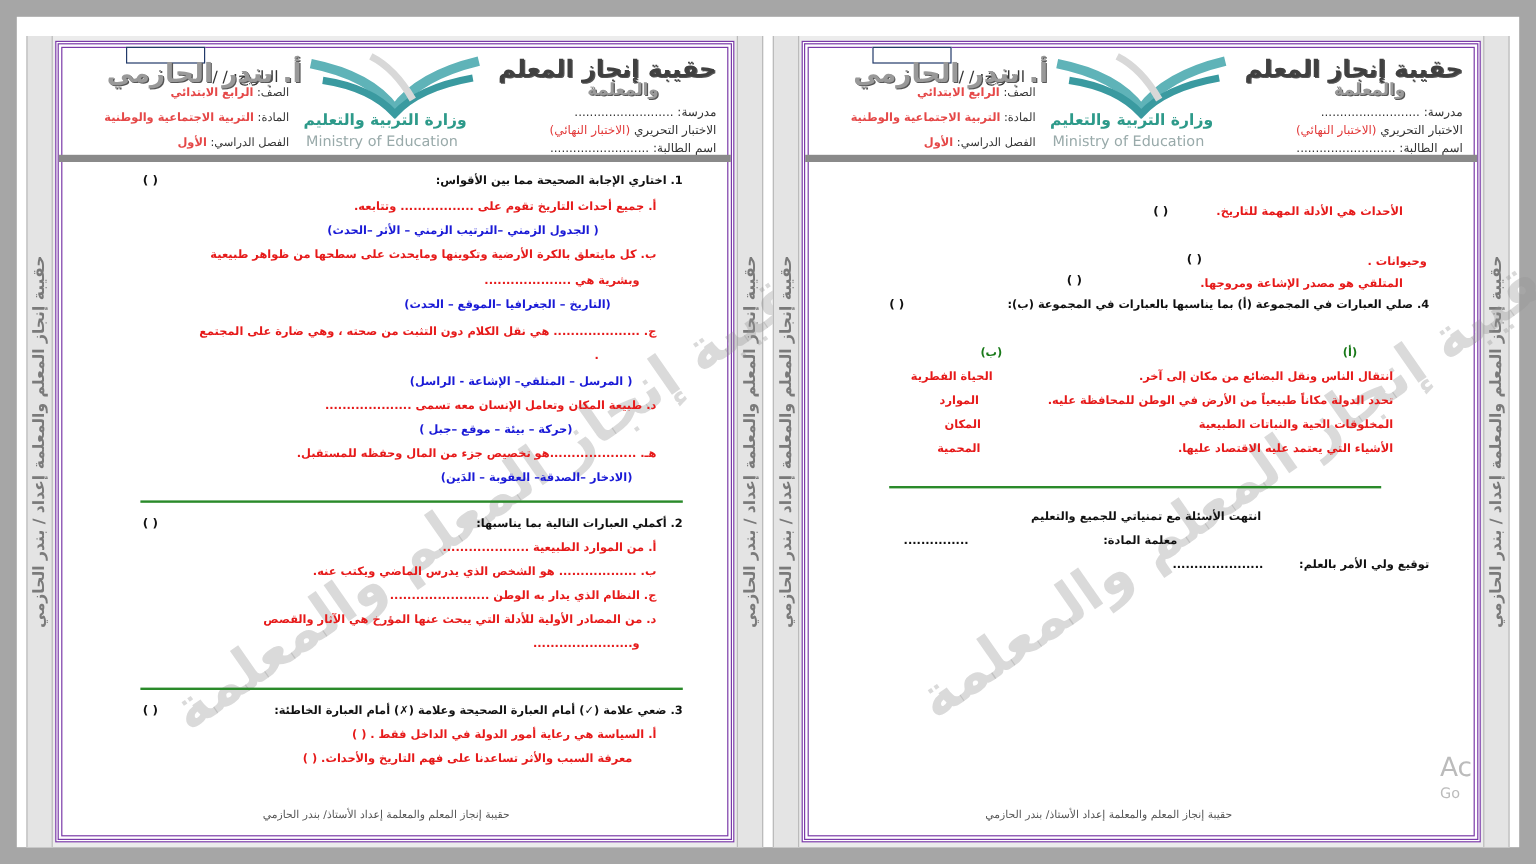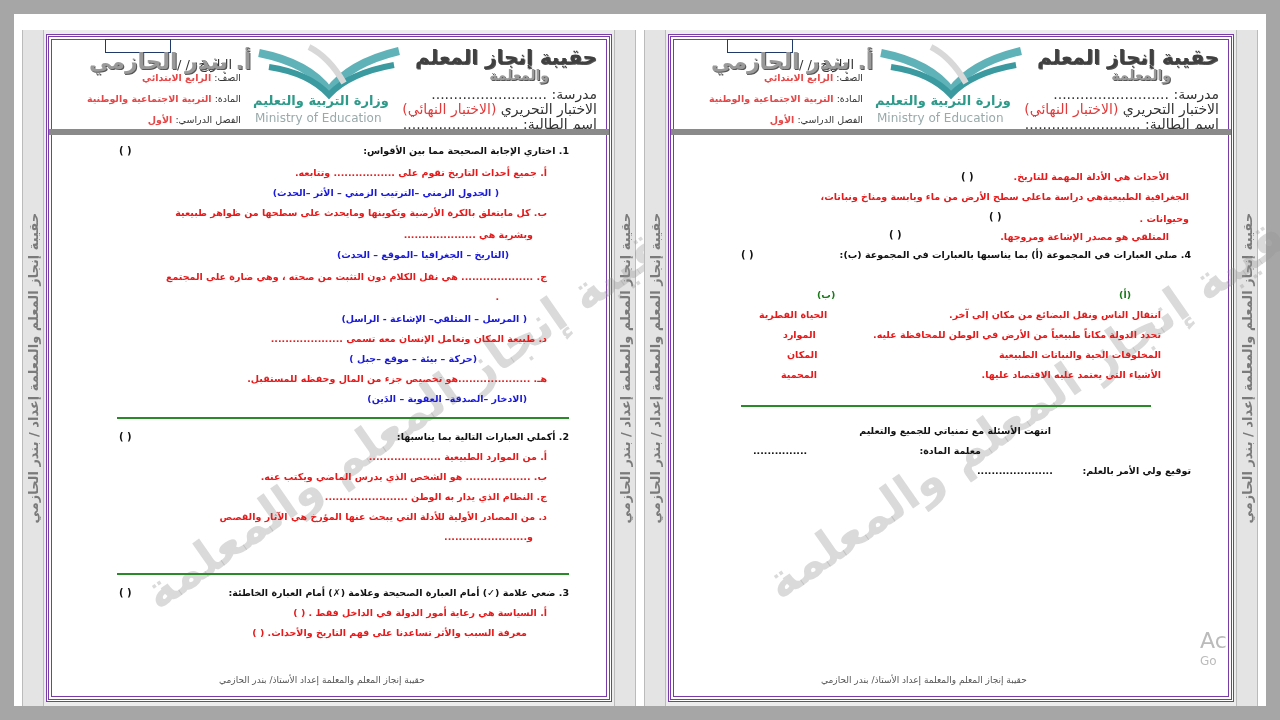--- a/index.html
+++ b/index.html
@@ -12,21 +12,21 @@
     .side-strip { position: absolute; top: 0; width: 22px; height: 100%; background: #e4e4e4; border-left: 1px solid #bbb; border-right: 1px solid #bbb; display: flex; align-items: center; justify-content: center; overflow: hidden; }
     .side-strip span { writing-mode: vertical-rl; transform: rotate(180deg); font-size: 13px; font-weight: bold; color: #7a7a7a; white-space: nowrap; letter-spacing: 1px; }
     .strip-l { left: 0; }
     .strip-r { right: 0; }
     .frame { position: absolute; top: 4px; bottom: 4px; left: 24px; right: 24px; border: 3px double #7a3aa8; background: #fff; }
     .frame-inner { position: absolute; inset: 2px; border: 1px solid #7a3aa8; }
     .header { position: absolute; top: 0; left: 0; right: 0; height: 92px; }
     .header-bar { position: absolute; top: 92px; left: 0; right: 0; height: 6px; background: #8a8a8a; }
     .bag-title { position: absolute; right: 12px; top: 8px; font-size: 20px; font-weight: bold; color: #404040; text-shadow: 1px 1px 0 #555; direction: rtl; }
     .bag-sub { position: absolute; right: 60px; top: 30px; font-size: 14px; font-weight: bold; color: #9a9a9a; text-shadow: 1px 1px 0 #555; }
-    .hdr-left-info { position: absolute; right: 12px; top: 50px; direction: rtl; font-size: 14px; color: #333; line-height: 15px; text-align: right; }
+    .hdr-left-info { position: absolute; right: 12px; top: 50px; direction: rtl; font-size: 10px; color: #333; line-height: 15px; text-align: right; }
     .hdr-left-info .red { color: #e23a3a; }
     .logo { position: absolute; left: 200px; top: 6px; width: 160px; height: 84px; }
     .logo-ar { position: absolute; left: 4px; top: 50px; font-size: 13px; font-weight: bold; color: #2d9a8a; direction: rtl; white-space: nowrap; }
     .logo-en { position: absolute; left: 6px; top: 68px; font-size: 12px; color: #9aa; white-space: nowrap; }
     .teacher-name { position: absolute; left: 40px; top: 12px; font-size: 22px; font-weight: bold; color: #999; text-shadow: 1px 1px 0 #555; direction: rtl; white-space: nowrap; }
     .date-line { position: absolute; left: 128px; top: 20px; font-size: 13px; color: #333; direction: rtl; }
     .date-box { position: absolute; left: 56px; top: 2px; width: 66px; height: 14px; border: 1px solid #223a6a; background: #fff; }
     .hdr-right-info { position: absolute; left: 4px; top: 30px; direction: rtl; font-size: 9.5px; color: #333; line-height: 21px; text-align: right; width: 188px; }
     .hdr-right-info .red { color: #e54848; font-weight: bold; }
     .body { position: absolute; top: 104px; left: 0; right: 0; bottom: 0; direction: rtl; }
@@ -160,21 +160,20 @@
           <div><span>الفصل الدراسي:</span> <span class="red">الأول</span></div>
         </div>
       </div>
       <div class="header-bar"></div>
 
       <div class="body">
         <div class="watermark" style="left:40px; top:230px;">حقيبة إنجاز المعلم والمعلمة</div>
 
         <div class="line red" style="top:30px; right:62px;">الأحداث هي الأدلة المهمة للتاريخ.</div>
         <div class="paren" style="top:30px; left:290px; direction:ltr;">(    )</div>
-        <div class="line red" style="top:50px; right:42px;">الجغرافية  الطبيعيةهي  دراسة  ماعلى  سطح  الأرض  من  ماء ويابسة ومناخ ونباتات،</div>
         <div class="line red" style="top:72px; right:42px;">وحيوانات .</div>
         <div class="paren" style="top:70px; left:318px; direction:ltr;">(    )</div>
         <div class="line red" style="top:90px; right:62px;">المتلقي هو مصدر الإشاعة ومروجها.</div>
         <div class="paren" style="top:88px; left:218px; direction:ltr;">(    )</div>
 
         <div class="q" style="top:108px; right:40px;">4. صلي العبارات في المجموعة (أ) بما يناسبها بالعبارات في المجموعة (ب):</div>
         <div class="paren" style="top:108px; left:70px; direction:ltr;">(        )</div>
 
         <div class="line green" style="top:148px; right:100px;">(أ)</div>
         <div class="line green" style="top:148px; left:146px;">(ب)</div>

